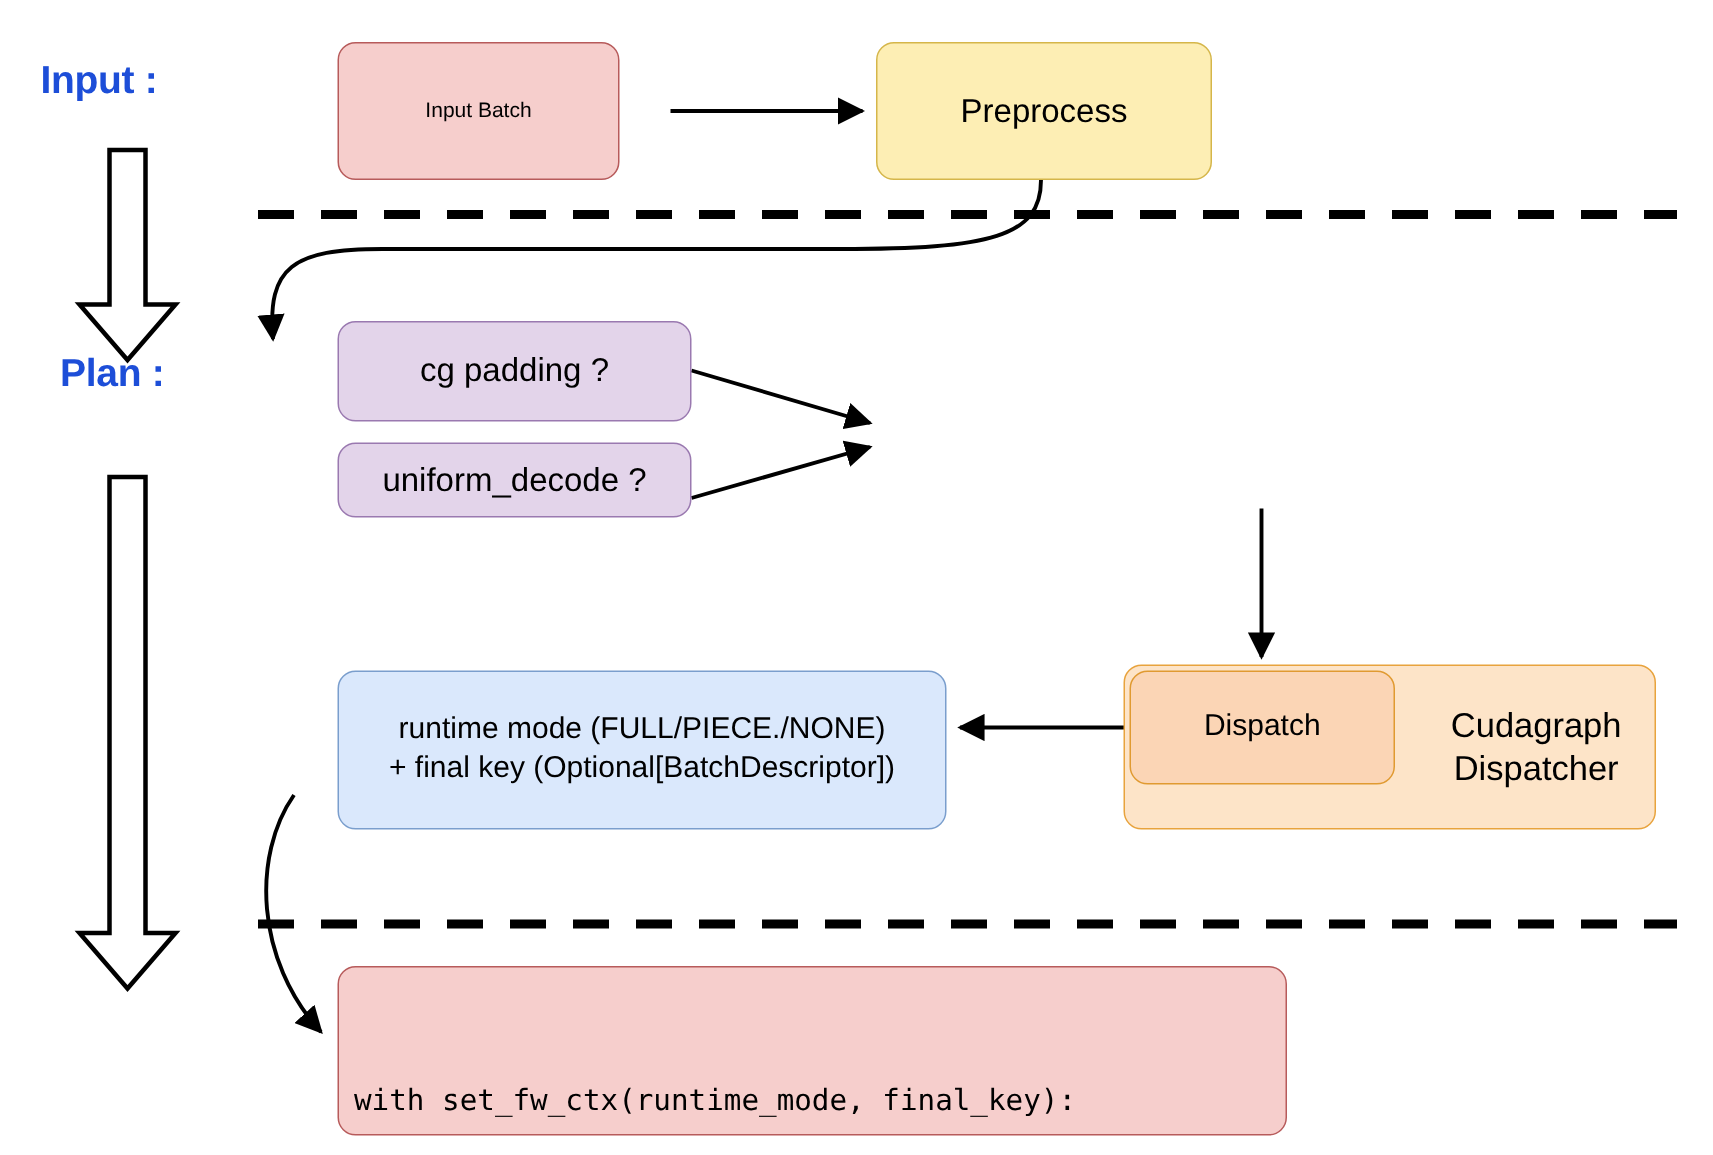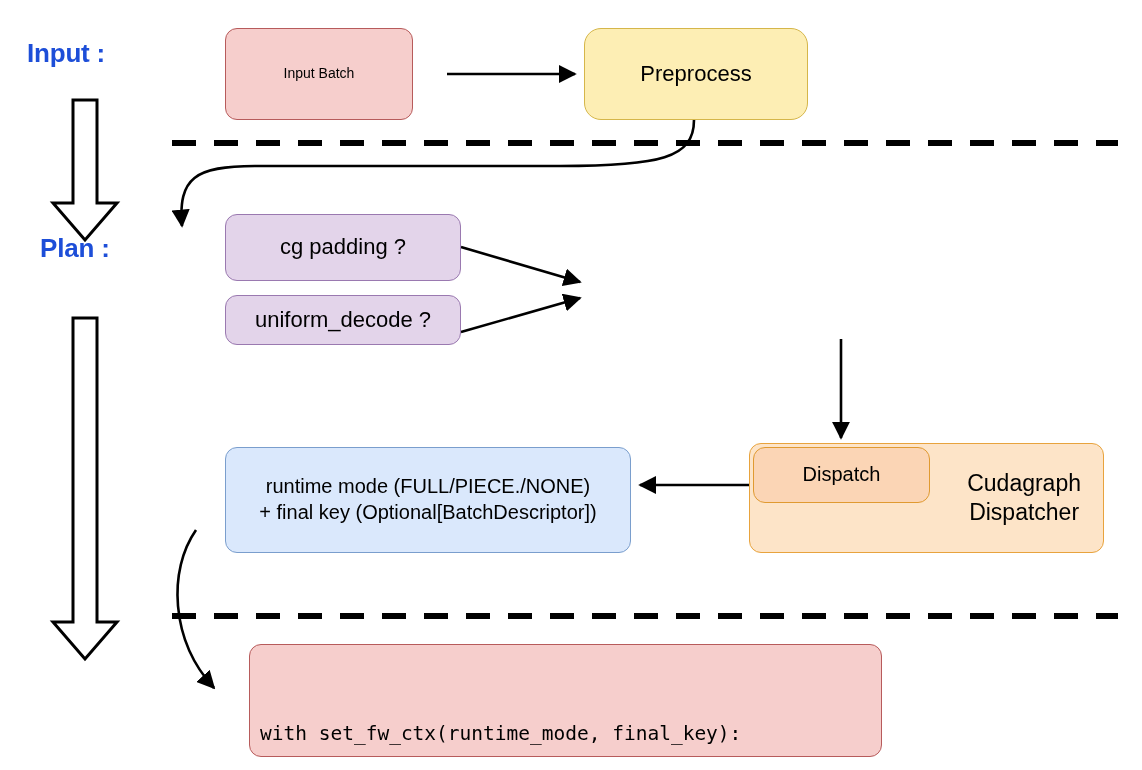--- a/index.html
+++ b/index.html
@@ -48,32 +48,32 @@
   }
   .node-pink   { background: #f6cecc; border-color: #b75b5b; }
   .node-yellow { background: #fdeeb4; border-color: #d5b64a; }
   .node-purple { background: #e3d4ea; border-color: #9a79b0; }
   .node-green  { background: #d9e8ce; border-color: #85ab6d; }
   .node-orange-outer { background: #fde4c8; border-color: #e8a33d; }
   .node-orange-inner { background: #fbd5b5; border-color: #e09a31; }
   .node-blue   { background: #dae8fc; border-color: #7a9ecd; }
 
   #node-input-batch  { left: 225px; top: 28px;  width: 188px; height: 92px; font-size: 14px; }
-  #node-preprocess   { left: 584px; top: 28px;  width: 224px; height: 92px; font-size: 22px; border-radius: 17px; }
+  #node-preprocess   { left: 584px; top: 28px;  width: 224px; height: 92px; font-size: 22px; }
   #node-cg-padding   { left: 225px; top: 214px; width: 236px; height: 67px; font-size: 22px; align-items: center; }
   #node-uniform-dec  { left: 225px; top: 295px; width: 236px; height: 50px; font-size: 22px; }
   #node-init-key     { left: 589px; top: 229px; width: 514px; height: 110px; font-size: 21px; padding: 0 12px; }
   #node-cudagraph    { left: 749px; top: 443px; width: 355px; height: 110px; font-size: 23px;
                        justify-content: flex-end; padding-right: 22px; }
-  #node-dispatch     { left: 753px; top: 447px; width: 177px; height: 56px; font-size: 20px; }
+  #node-dispatch     { left: 753px; top: 447px; width: 177px; height: 76px; font-size: 20px; }
   #node-runtime-mode { left: 225px; top: 447px; width: 406px; height: 106px; font-size: 20px; justify-content: center; }
   #node-code         { left: 225px; top: 644px; width: 633px; height: 113px;
                        font-family: "DejaVu Sans Mono", monospace; font-size: 19.5px;
                        justify-content: flex-start; align-items: flex-start;
-                       padding: 18px 0 0 10px; white-space: pre; line-height: 1.45; text-align: left; margin-left: 24px; }
+                       padding: 18px 0 0 10px; white-space: pre; line-height: 1.45; text-align: left; }
 
   #label-input   { left: 27px;  top: 38px; }
   #label-plan    { left: 40px;  top: 233px; }
   #label-execute { left: 6px;   top: 669px; }
 </style>
 </head>
 <body>
 
 <div id="canvas">
 

